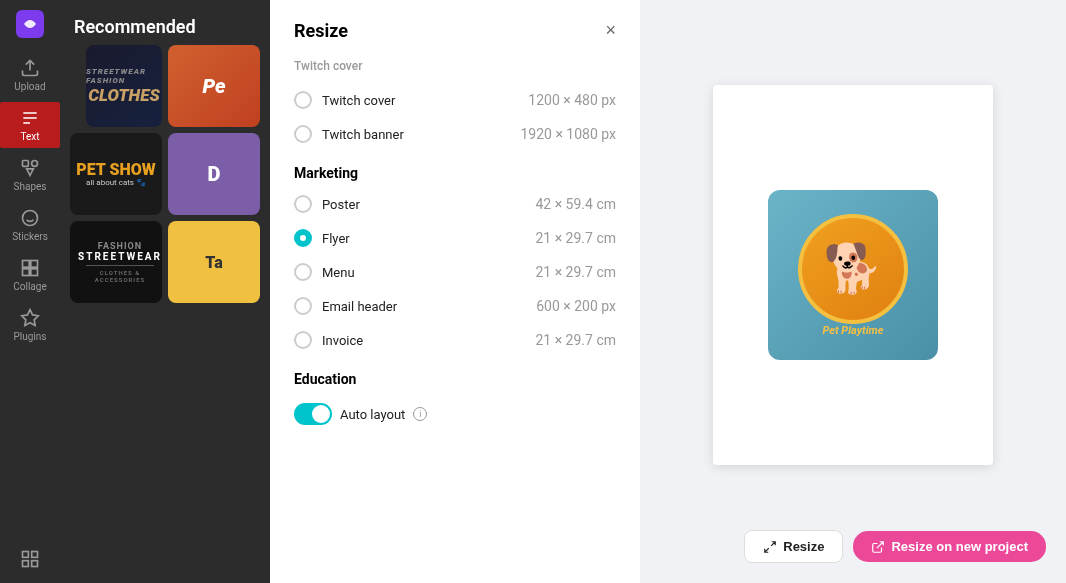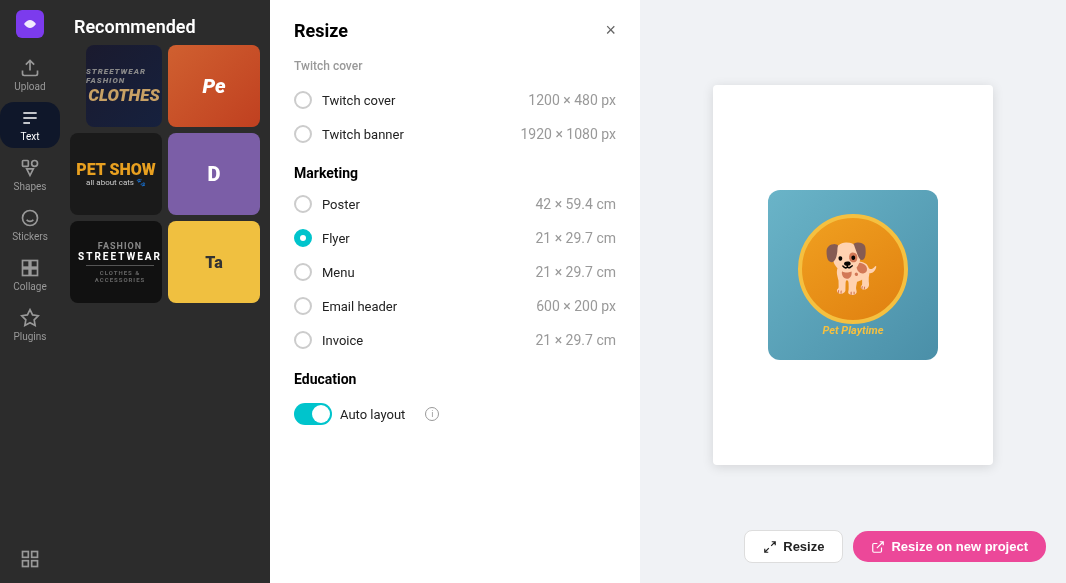--- a/index.html
+++ b/index.html
@@ -38,22 +38,22 @@
       align-items: center;
       padding: 6px 0;
       width: 100%;
       cursor: pointer;
       color: #999;
       font-size: 10px;
       gap: 3px;
     }
     .sidebar-item.active {
       color: #fff;
-      background: #0f172a;
-      border-radius: 14px;
+      background: #b91c1c;
+      border-radius: 2px;
     }
     .sidebar-item svg { width: 20px; height: 20px; }
 
     
     .panel {
       width: 210px;
       background: #2c2c2c;
       flex-shrink: 0;
       overflow: hidden;
     }
@@ -223,21 +223,21 @@
       position: absolute;
       top: 2px;
       right: 2px;
       transition: right 0.2s;
     }
     .auto-layout-label {
       font-size: 13px;
       color: #222;
       display: flex;
       align-items: center;
-      gap: 20px;
+      gap: 8px;
     }
     .info-icon {
       width: 14px;
       height: 14px;
       border-radius: 50%;
       border: 1.5px solid #999;
       display: inline-flex;
       align-items: center;
       justify-content: center;
       font-size: 9px;

